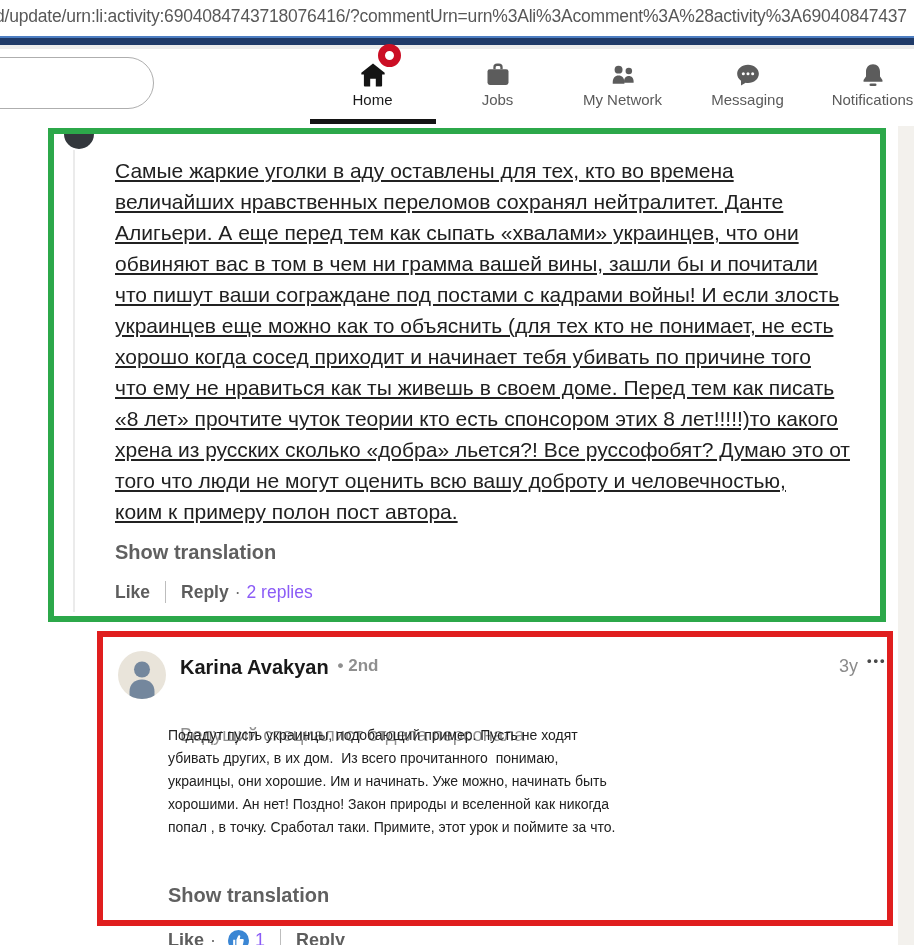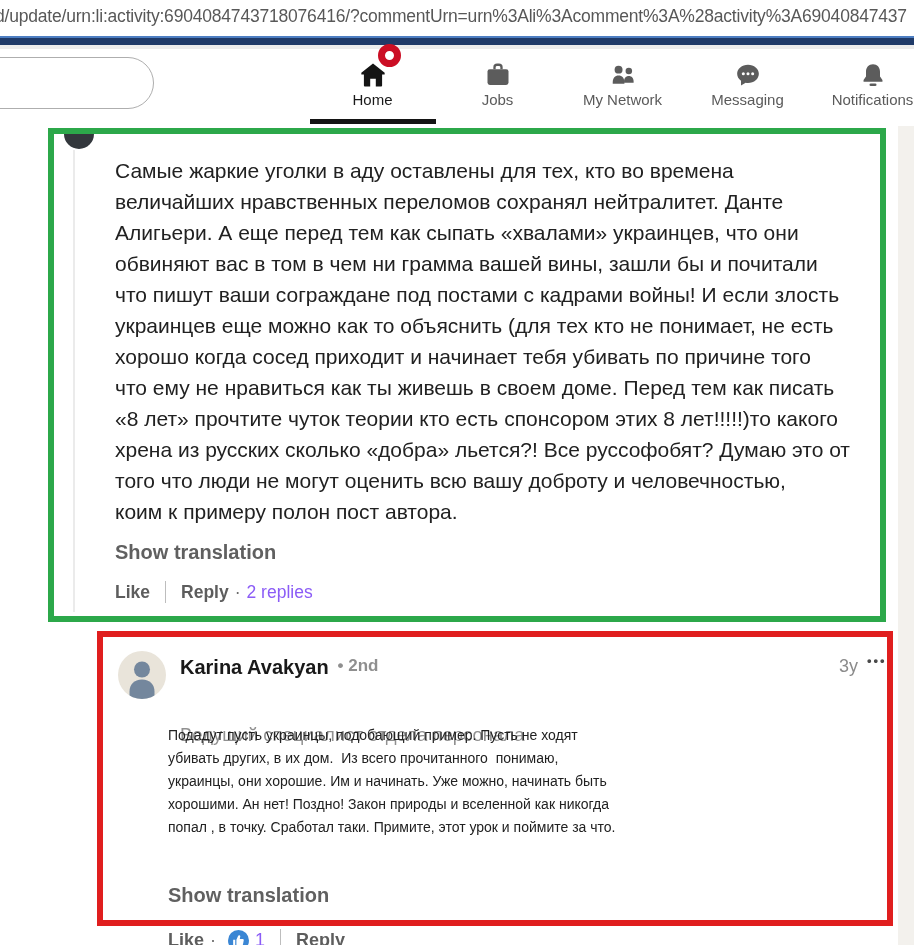--- a/index.html
+++ b/index.html
@@ -27,21 +27,21 @@
          border:7px solid #cb0e24;border-radius:50%;}
   .home-underline{position:absolute;left:310px;top:119px;width:126px;height:5px;background:#141414;}
 
   .rail{position:absolute;left:898px;top:126px;width:16px;height:819px;background:#f3f1ed;}
 
   
   .thread-line{position:absolute;left:73px;top:150px;width:2px;height:462px;background:#ebebeb;}
   .avatar-arc{position:absolute;left:64px;top:134px;width:30px;height:15px;
               border-radius:0 0 15px 15px;background:#33373c;}
   .c1-text{position:absolute;left:115px;top:155px;font-size:21px;line-height:31px;
-           color:#212121;white-space:pre;}
+           color:#212121;white-space:pre;text-decoration:underline;}
   .show-translation{font-size:20px;font-weight:600;color:#606060;cursor:pointer;}
   .c1-show{position:absolute;left:115px;top:541px;}
   .c1-actions{position:absolute;left:115px;top:581px;display:flex;align-items:center;
               font-size:17.5px;color:#5d5d5d;}
   .act-bold{font-weight:700;cursor:pointer;}
   .act-sep{height:22px;border-left:1.5px solid #bdbdbd;margin:0 15px;}
   .act-mid{margin:0 6px;color:#6b6b6b;}
   .act-reg{color:#8b5cf6;cursor:pointer;}
 
   .green-box{position:absolute;left:48px;top:128px;width:838px;height:494px;

